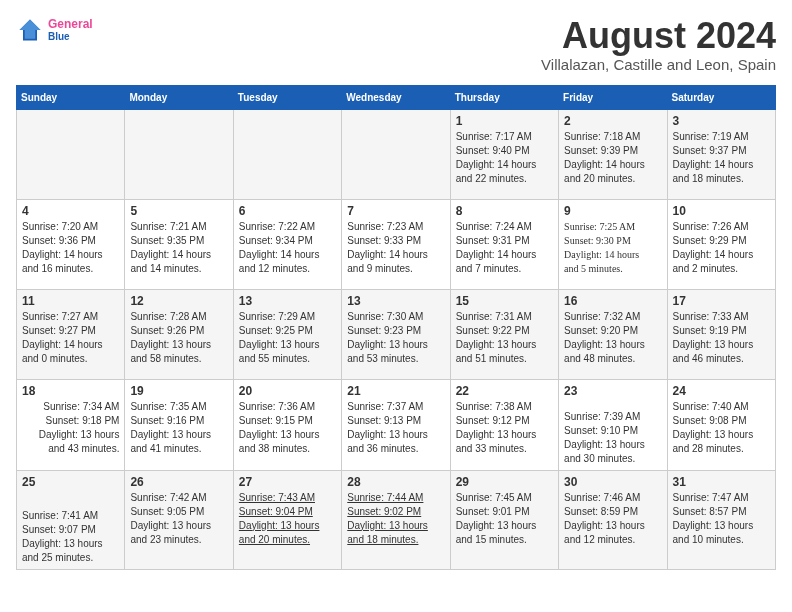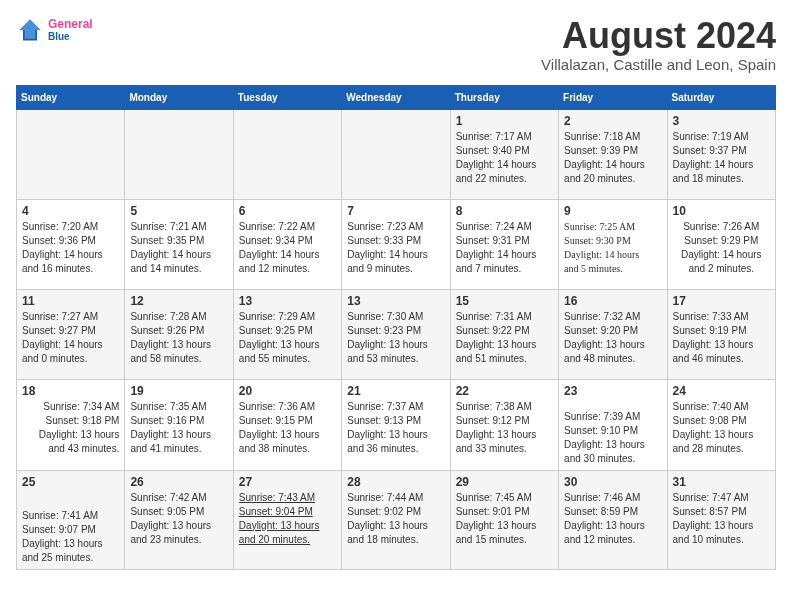--- a/index.html
+++ b/index.html
@@ -192,21 +192,21 @@
         </td>
         <td>
           <span class="day-number">9</span>
           <div class="day-info" style="white-space: pre-line; font-family: Liberation Serif, serif;">Sunrise: 7:25 AM
 Sunset: 9:30 PM
 Daylight: 14 hours
 and 5 minutes.</div>
         </td>
         <td>
           <span class="day-number">10</span>
-          <div class="day-info" style="white-space: pre-line; text-align: center;">Sunrise: 7:26 AM
+          <div class="day-info" style="white-space: pre-line;">Sunrise: 7:26 AM
 Sunset: 9:29 PM
 Daylight: 14 hours
 and 2 minutes.</div>
         </td>
       </tr>
       <tr>
         <td>
           <span class="day-number">11</span>
           <div class="day-info" style="white-space: pre-line;">Sunrise: 7:27 AM
 Sunset: 9:27 PM
@@ -324,21 +324,21 @@
         </td>
         <td>
           <span class="day-number">27</span>
           <div class="day-info" style="white-space: pre-line; text-decoration: underline;">Sunrise: 7:43 AM
 Sunset: 9:04 PM
 Daylight: 13 hours
 and 20 minutes.</div>
         </td>
         <td>
           <span class="day-number">28</span>
-          <div class="day-info" style="white-space: pre-line;">Sunrise: 7:44 AM
+          <div class="day-info" style="white-space: pre-line; text-decoration: underline;">Sunrise: 7:44 AM
 Sunset: 9:02 PM
 Daylight: 13 hours
 and 18 minutes.</div>
         </td>
         <td>
           <span class="day-number">29</span>
           <div class="day-info" style="white-space: pre-line;">Sunrise: 7:45 AM
 Sunset: 9:01 PM
 Daylight: 13 hours
 and 15 minutes.</div>

